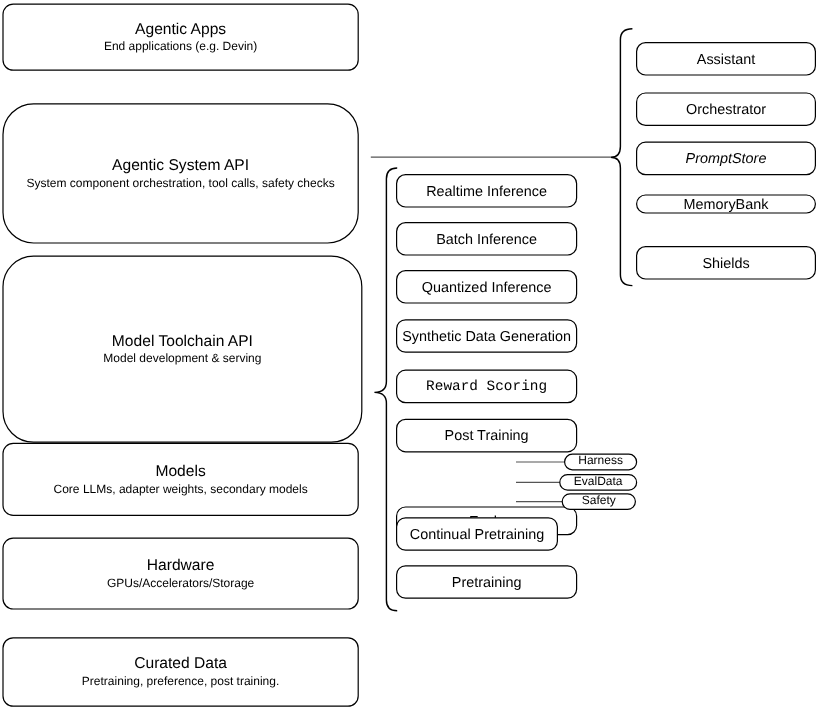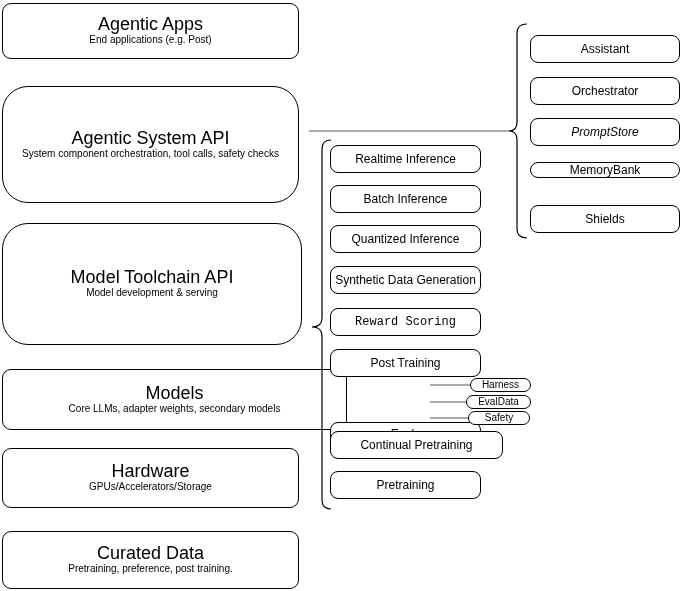--- a/index.html
+++ b/index.html
@@ -22,21 +22,21 @@
     border: 1px solid #000000;
     background: #ffffff;
     display: flex;
     flex-direction: column;
     align-items: center;
     justify-content: center;
     text-align: center;
     z-index: 1;
   }
   .box .title {
-    font-size: 18px;
+    font-size: 13px;
     line-height: 16px;
     white-space: nowrap;
   }
   .box .subtitle {
     font-size: 10px;
     line-height: 13px;
     margin-top: 1px;
     white-space: nowrap;
   }
   .node {
@@ -85,34 +85,34 @@
     stroke-width: 1;
   }
 </style>
 </head>
 <body>
 
 <div id="canvas">
 
   <div class="box" style="left:2px; top:3px;   width:297px; height:56px;  border-radius:9px;">
     <div class="title">Agentic Apps</div>
-    <div class="subtitle">End applications (e.g. Post)</div>
+    <div class="subtitle">End applications (e.g. Devin)</div>
   </div>
 
   <div class="box" style="left:2px; top:86px;  width:297px; height:117px; border-radius:26px;">
     <div class="title">Agentic System API</div>
     <div class="subtitle">System component orchestration, tool calls, safety checks</div>
   </div>
 
-  <div class="box" style="left:2px; top:223px; width:300px; height:122px; border-radius:26px;">
+  <div class="box" style="left:2px; top:213px; width:300px; height:156px; border-radius:26px;">
     <div class="title">Model Toolchain API</div>
     <div class="subtitle">Model development &amp; serving</div>
   </div>
 
-  <div class="box" style="left:2px; top:369px; width:345px; height:61px;  border-radius:9px;">
+  <div class="box" style="left:2px; top:369px; width:297px; height:61px;  border-radius:9px;">
     <div class="title">Models</div>
     <div class="subtitle">Core LLMs, adapter weights, secondary models</div>
   </div>
 
   <div class="box" style="left:2px; top:448px; width:297px; height:60px;  border-radius:9px;">
     <div class="title">Hardware</div>
     <div class="subtitle">GPUs/Accelerators/Storage</div>
   </div>
 
   <div class="box" style="left:2px; top:531px; width:297px; height:58px;  border-radius:9px;">
@@ -134,21 +134,21 @@
   </div>
   <div class="node" style="left:330px; top:308px; width:151px; height:28px;font-family:Liberation Mono, monospace;">
     <span>Reward Scoring</span>
   </div>
   <div class="node" style="left:330px; top:349px; width:151px; height:28px;">
     <span>Post Training</span>
   </div>
   <div class="node" style="left:330px; top:390px; width:151px; height:24px;margin-top:32px;">
     <span>Evals</span>
   </div>
-  <div class="node" style="left:330px; top:431px; width:173px; height:28px;">
+  <div class="node" style="left:330px; top:431px; width:135px; height:28px;">
     <span>Continual Pretraining</span>
   </div>
   <div class="node" style="left:330px; top:471px; width:151px; height:28px;">
     <span>Pretraining</span>
   </div>
 
   <div class="pill" style="left:470px; top:378px; width:61px; height:14px;">
     <span>Harness</span>
   </div>
   <div class="pill" style="left:466px; top:395px; width:65px; height:14px;">

